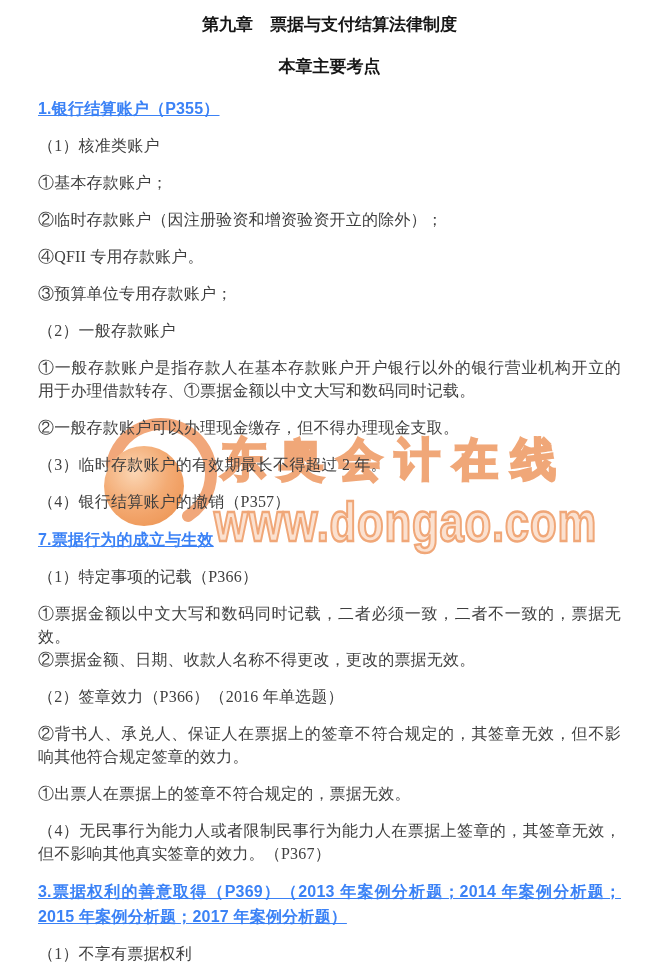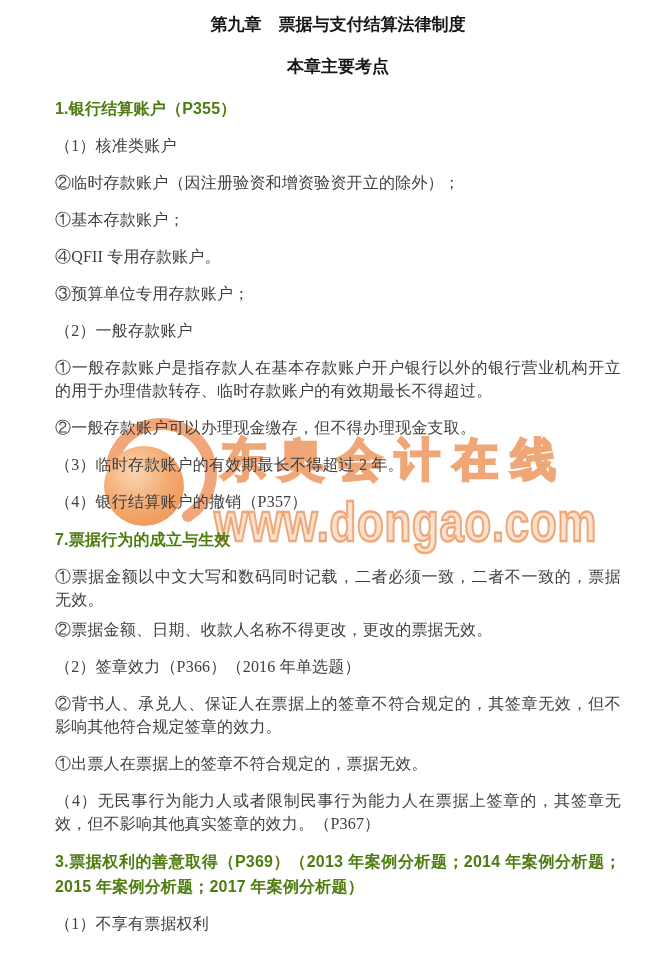--- a/index.html
+++ b/index.html
@@ -12,21 +12,21 @@
     height: 964px;
     position: relative;
     overflow: hidden;
     font-family: "Liberation Serif", "DejaVu Serif", serif;
   }
 
   
   .doc {
     position: relative;
     z-index: 2;
-    padding: 14px 49px 0 55px;
+    padding: 14px 49px 0 38px;
     color: #3f3f3f;
   }
   .doc-title, .doc-subtitle {
     text-align: center;
     font-family: "Liberation Sans", "DejaVu Sans", sans-serif;
     font-weight: 700;
     color: #161616;
     font-size: 17px;
     line-height: 22px;
   }
@@ -36,25 +36,26 @@
   .doc p {
     margin: 0 0 14px 0;
     font-size: 16px;
     line-height: 23px;
     letter-spacing: 0.2px;
     text-align: justify;
   }
   .doc p.b-heading {
     font-family: "Liberation Sans", "DejaVu Sans", sans-serif;
     font-weight: 700;
-    color: #4d7c0f;
+    color: #3b82f6;
     line-height: 25px;
     margin: 0 0 13px 0;
+    text-decoration: underline;
   }
-  .doc p.b-para-tight { margin-bottom: 7px; }
+  .doc p.b-para-tight { margin-bottom: 0; }
 
   
   .watermark {
     position: absolute;
     inset: 0;
     z-index: 1;
     pointer-events: none;
     opacity: 0.92;
   }
   .wm-logo {
@@ -104,30 +105,31 @@
   <div class="wm-text wm-brand">东奥会计在线</div>
   <div class="wm-text wm-url">www.dongao.com</div>
 </div>
 
 <div class="doc">
   <div class="doc-title">第九章　票据与支付结算法律制度</div>
   <div class="doc-subtitle">本章主要考点</div>
   <div>
       <p class="b-heading">1.银行结算账户（P355）</p>
       <p class="b-para">（1）核准类账户</p>
+      <p class="b-para">①基本存款账户；</p>
       <p class="b-para">②临时存款账户（因注册验资和增资验资开立的除外）；</p>
-      <p class="b-para">①基本存款账户；</p>
       <p class="b-para">④QFII 专用存款账户。</p>
       <p class="b-para">③预算单位专用存款账户；</p>
       <p class="b-para">（2）一般存款账户</p>
-      <p class="b-para">①一般存款账户是指存款人在基本存款账户开户银行以外的银行营业机构开立的用于办理借款转存、临时存款账户的有效期最长不得超过。</p>
+      <p class="b-para">①一般存款账户是指存款人在基本存款账户开户银行以外的银行营业机构开立的用于办理借款转存、①票据金额以中文大写和数码同时记载。</p>
       <p class="b-para">②一般存款账户可以办理现金缴存，但不得办理现金支取。</p>
       <p class="b-para">（3）临时存款账户的有效期最长不得超过 2 年。</p>
       <p class="b-para">（4）银行结算账户的撤销（P357）</p>
       <p class="b-heading">7.票据行为的成立与生效</p>
+      <p class="b-para">（1）特定事项的记载（P366）</p>
       <p class="b-para-tight">①票据金额以中文大写和数码同时记载，二者必须一致，二者不一致的，票据无效。</p>
       <p class="b-para">②票据金额、日期、收款人名称不得更改，更改的票据无效。</p>
       <p class="b-para">（2）签章效力（P366）（2016 年单选题）</p>
       <p class="b-para">②背书人、承兑人、保证人在票据上的签章不符合规定的，其签章无效，但不影响其他符合规定签章的效力。</p>
       <p class="b-para">①出票人在票据上的签章不符合规定的，票据无效。</p>
       <p class="b-para">（4）无民事行为能力人或者限制民事行为能力人在票据上签章的，其签章无效，但不影响其他真实签章的效力。（P367）</p>
       <p class="b-heading">3.票据权利的善意取得（P369）（2013 年案例分析题；2014 年案例分析题；2015 年案例分析题；2017 年案例分析题）</p>
       <p class="b-para">（1）不享有票据权利</p>
     </div>
 </div>

